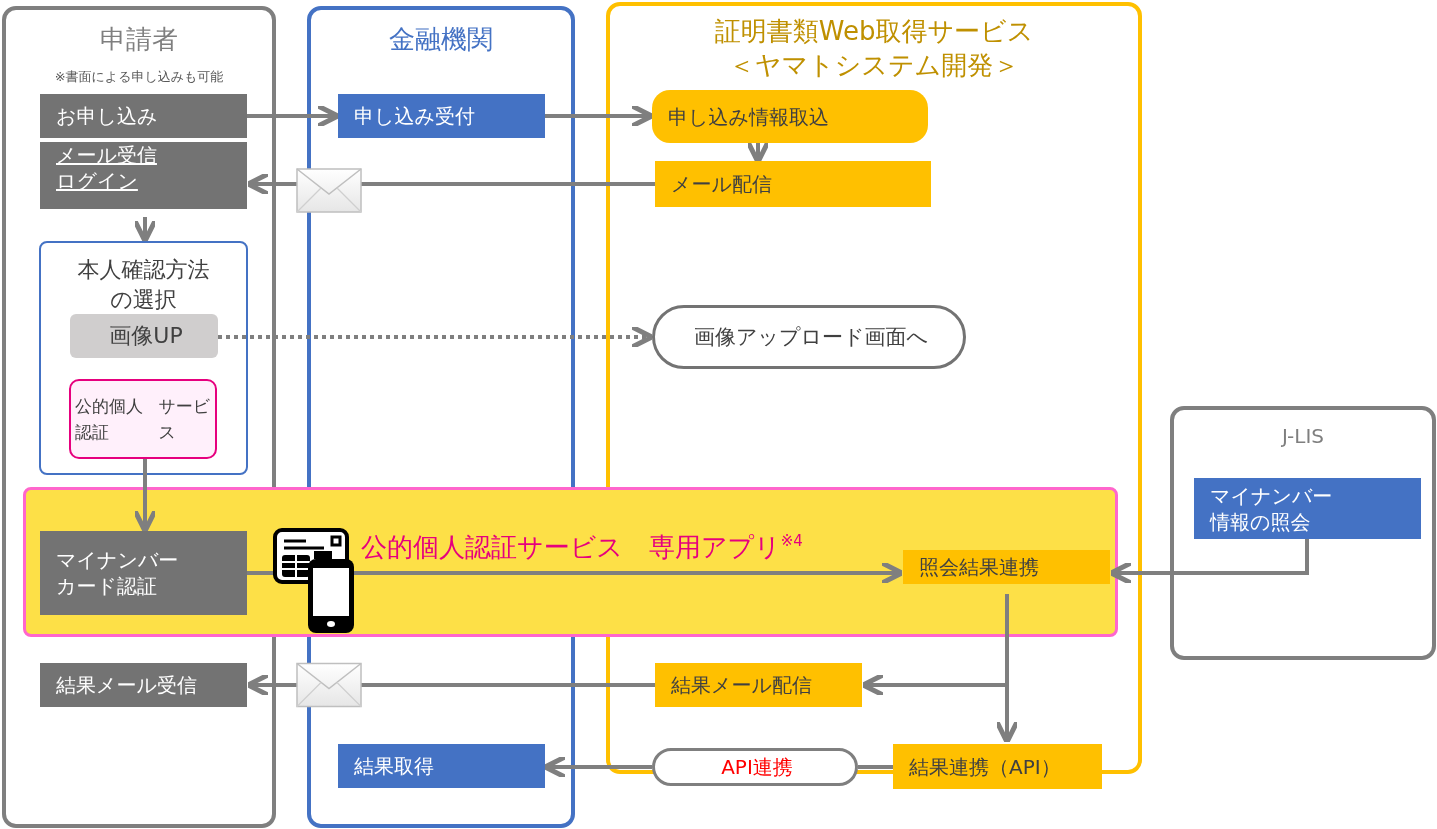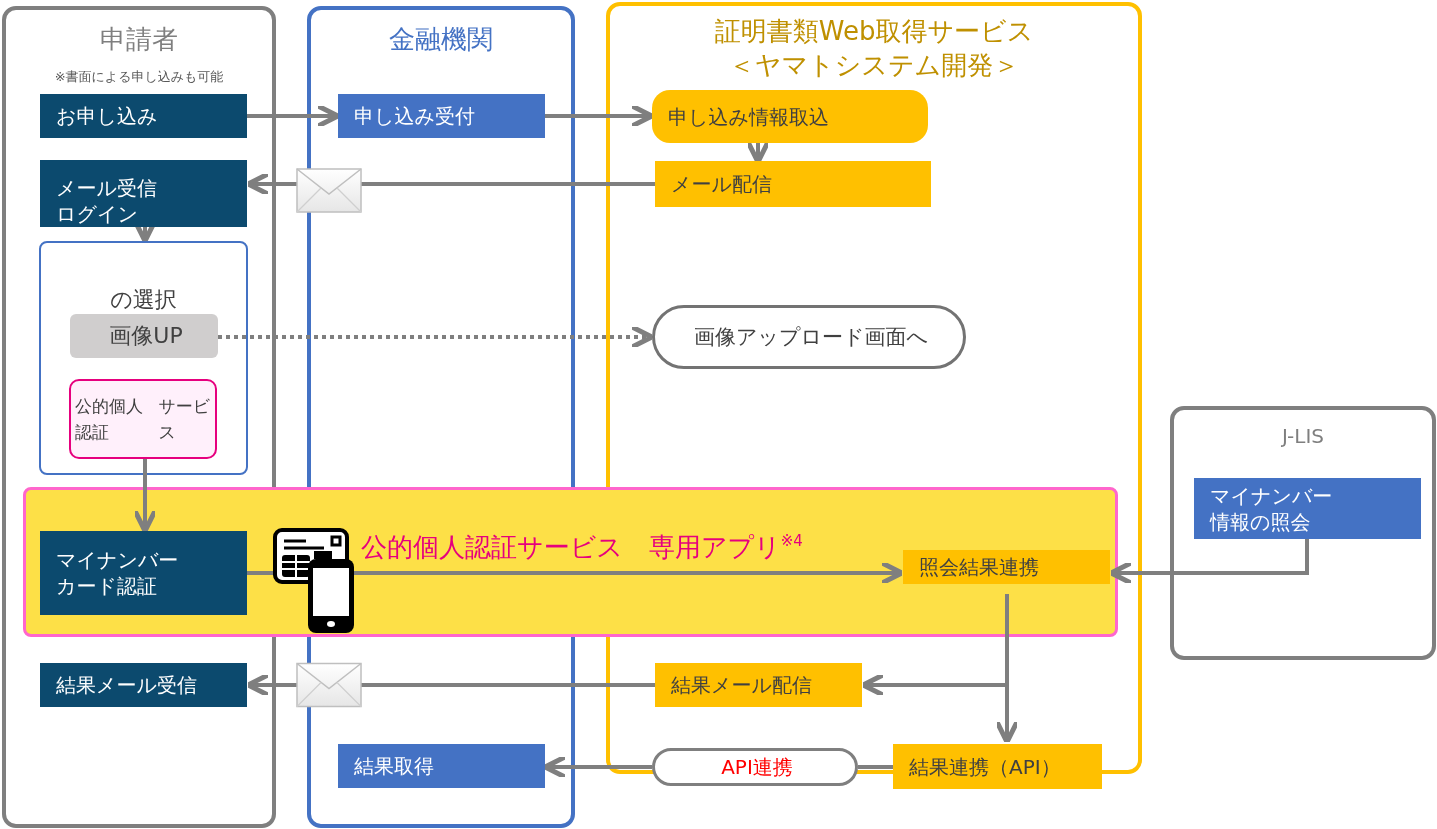--- a/index.html
+++ b/index.html
@@ -2,21 +2,21 @@
 <html><head>
 <meta charset="utf-8">
 <style>
   html, body { margin:0; padding:0; background:#ffffff; }
   body { width:1437px; height:829px; position:relative; overflow:hidden;
          font-family:"DejaVu Sans","Liberation Sans",sans-serif; }
   .abs { position:absolute; box-sizing:border-box; }
   .lane { border-radius:14px; border:4px solid; }
   .lane-title { position:absolute; left:0; right:0; text-align:center; }
   .box { display:flex; align-items:center; padding-left:16px; font-size:20px; line-height:26px; }
-  .gray  { background:#0c4a6e; color:#ffffff; }
+  .gray  { background:#737373; color:#ffffff; }
   .blue  { background:#4472c4; color:#ffffff; }
   .gold  { background:#ffc000; color:#404040; }
   svg.wires { position:absolute; left:0; top:0; pointer-events:none; }
   .center { justify-content:center; padding-left:4px; text-align:left; }
 </style>
 </head>
 <body>
 
 <div class="abs lane" style="left:2px;top:6px;width:274px;height:822px;border-color:#7f7f7f;">
   <div class="lane-title" style="top:12px;font-size:26px;color:#7f7f7f;">申請者</div>
@@ -30,20 +30,21 @@
 <div class="abs lane" style="left:606px;top:2px;width:536px;height:772px;border-color:#ffc000;">
   <div class="lane-title" style="top:8px;font-size:26px;color:#bf9000;">証明書類Web取得サービス</div>
   <div class="lane-title" style="top:42px;font-size:26px;color:#bf9000;">＜ヤマトシステム開発＞</div>
 </div>
 
 <div class="abs lane" style="left:1170px;top:406px;width:266px;height:254px;border-color:#7f7f7f;">
   <div class="lane-title" style="top:14px;font-size:20px;color:#7f7f7f;">J-LIS</div>
 </div>
 
 <div class="abs" style="left:39px;top:241px;width:209px;height:234px;border:2px solid #4472c4;border-radius:8px;background:#fff;">
+  <div class="lane-title" style="top:12px;font-size:22px;color:#404040;">本人確認方法</div>
   <div class="lane-title" style="top:42px;font-size:22px;color:#404040;">の選択</div>
 </div>
 
 <div class="abs" style="left:23px;top:487px;width:1095px;height:150px;border:3px solid #ff66cc;border-radius:8px;background:#fde047;">
   <div class="abs" style="left:302px;top:10px;font-size:26px;color:#e6007e;white-space:pre;">
     <span>公的個人認証サービス　専用アプリ</span><sup style="font-size:15px;">※4</sup>
   </div>
 </div>
 
 <svg class="wires" width="1437" height="829">
@@ -66,21 +67,21 @@
     <line x1="1007" y1="685" x2="865" y2="685" marker-end="url(#ah)"></line>
     <line x1="655" y1="685" x2="250" y2="685" marker-end="url(#ah)"></line>
     <line x1="893" y1="767" x2="858" y2="767"></line>
     <line x1="652" y1="767" x2="547" y2="767" marker-end="url(#ah)"></line>
   </g>
 </svg>
 
 <div class="abs box gray" style="left:40px;top:94px;width:207px;height:44px;">
   <span>お申し込み</span>
 </div>
-<div class="abs box gray" style="left:40px;top:160px;width:207px;height:67px;flex-direction:column;align-items:flex-start;justify-content:flex-end;">
+<div class="abs box gray" style="left:40px;top:142px;width:207px;height:67px;flex-direction:column;align-items:flex-start;justify-content:flex-start;text-decoration:underline;">
   <span>メール受信</span>
   <span>ログイン</span>
 </div>
 <div class="abs box center" style="left:70px;top:314px;width:148px;height:44px;background:#d0cece;color:#404040;border-radius:6px;font-size:22px;">
   <span>画像UP</span>
 </div>
 <div class="abs box center" style="left:69px;top:379px;width:148px;height:80px;background:#fff0fb;border:2px solid #e6007e;border-radius:10px;color:#404040;font-size:17px;flex-direction:row;">
   <span>公的個人認証</span>
   <span>サービス</span>
 </div>

